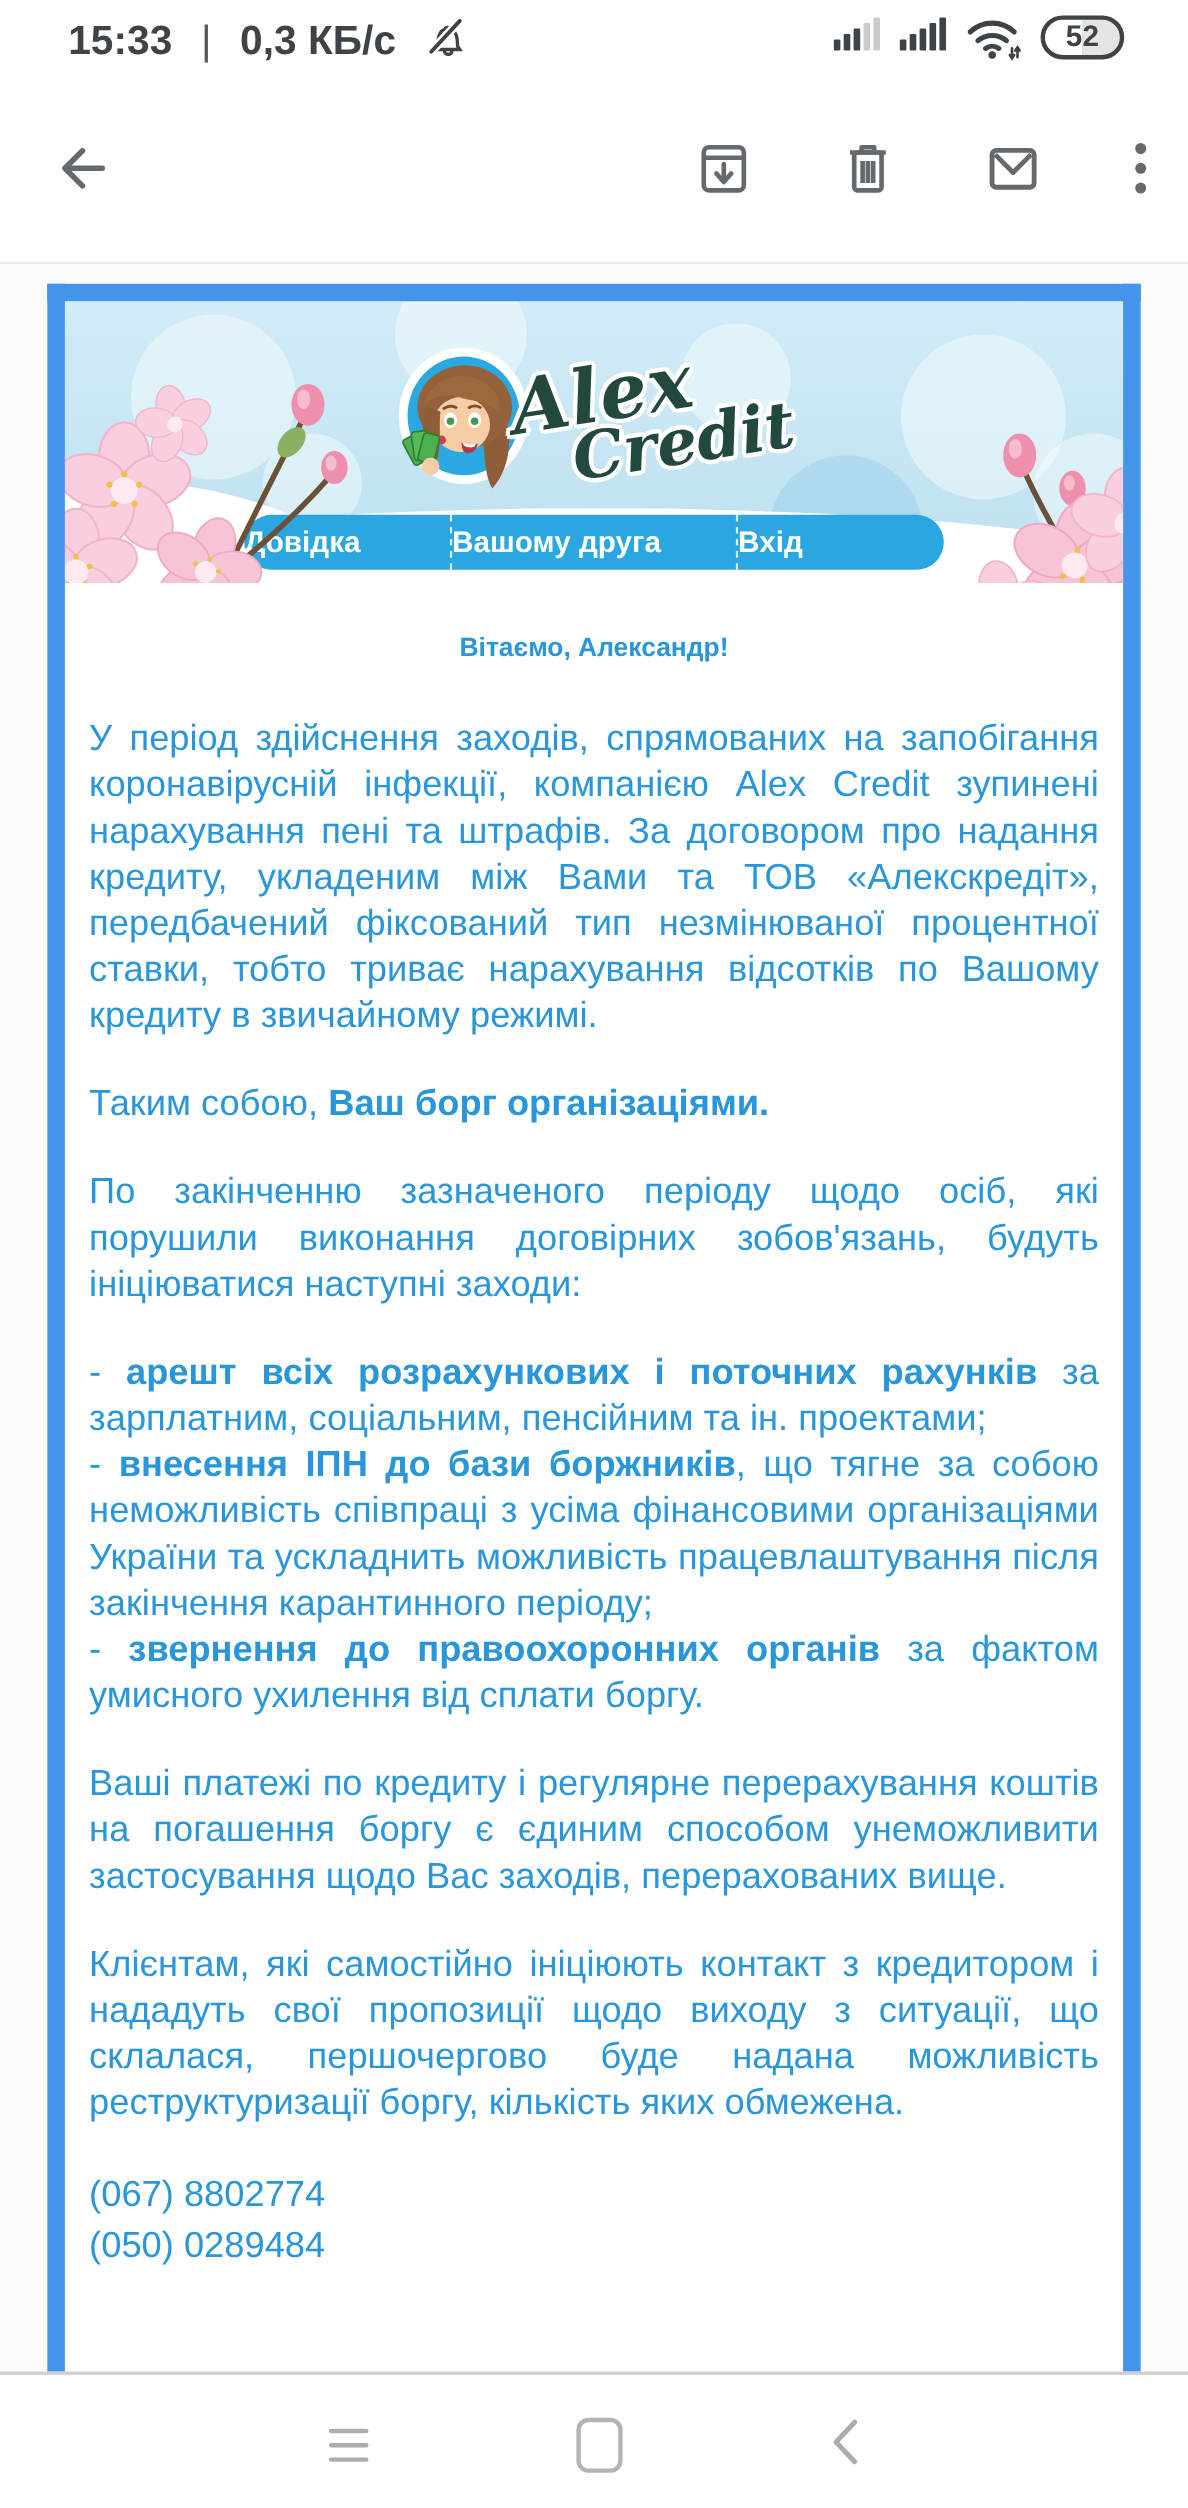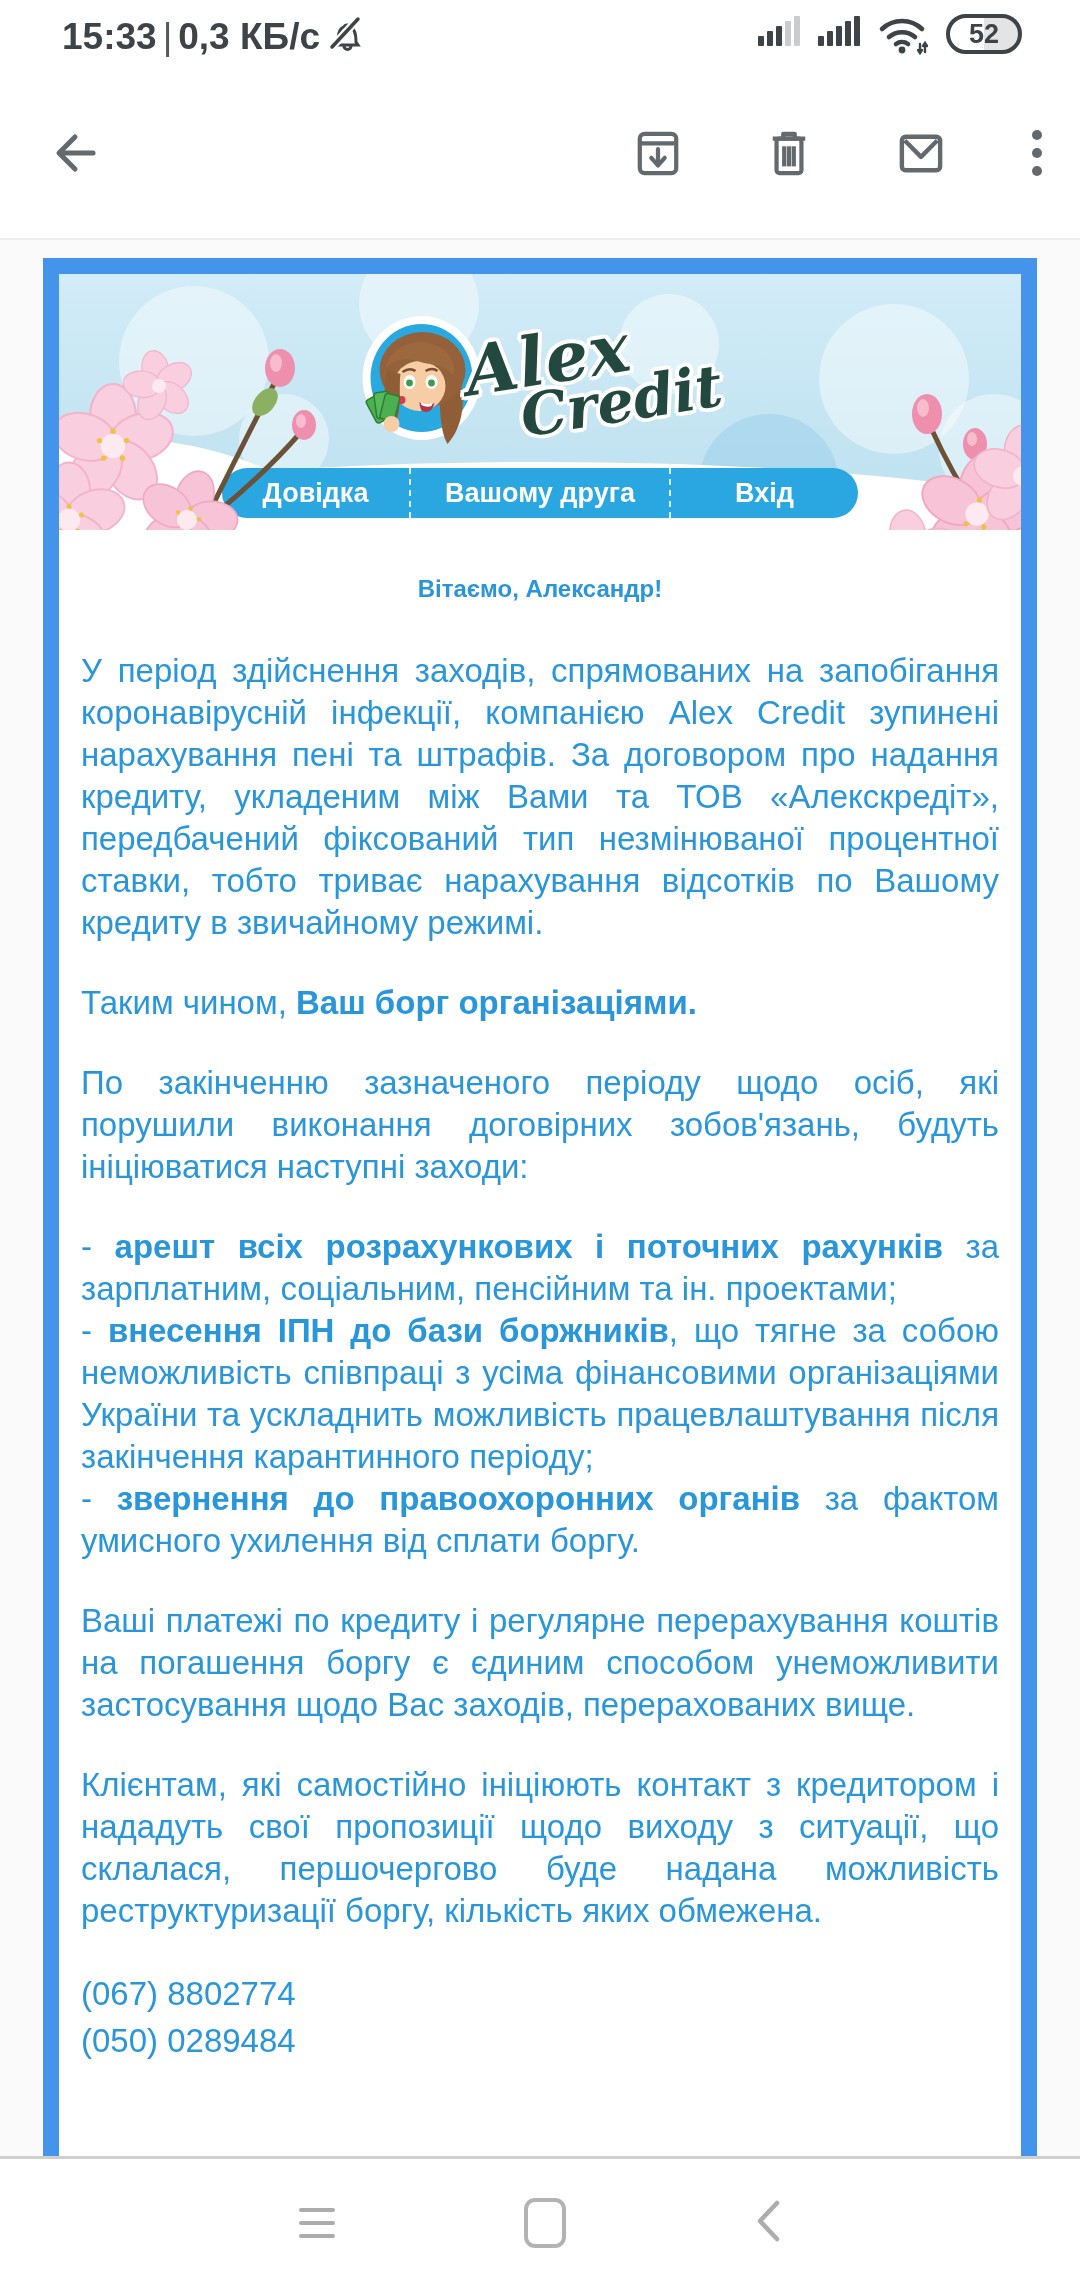--- a/index.html
+++ b/index.html
@@ -3,21 +3,21 @@
 <meta charset="utf-8">
 <style>
   html,body{margin:0;padding:0;}
   body{
     width:1080px;height:2280px;overflow:hidden;background:#fff;
     font-family:"Liberation Sans", sans-serif;position:relative;
   }
   
   .status-bar{height:62px;display:flex;justify-content:space-between;align-items:center;
     padding:6px 58px 0 62px;color:#3e4347;}
-  .sb-left{display:flex;align-items:center;gap:4px;font-size:37px;font-weight:600;}
+  .sb-left{display:flex;align-items:center;gap:24px;font-size:37px;font-weight:600;}
   .sb-sep{font-weight:400;color:#55595d;margin:0 2px;}
   .sb-right{display:flex;align-items:flex-start;gap:18px;}
   .sig{display:flex;align-items:flex-end;gap:3px;height:32px;}
   .sig i{display:block;width:6px;background:#3e4347;border-radius:1px;}
   .sig i:nth-child(1){height:10px}.sig i:nth-child(2){height:15px}
   .sig i:nth-child(3){height:20px}.sig i:nth-child(4){height:25px}
   .sig i:nth-child(5){height:30px}
   .sig.dim i:nth-child(4),.sig.dim i:nth-child(5){background:#c9cbcd;}
   .battery{width:76px;height:40px;border:4px solid #3e4347;border-radius:20px;
     display:flex;align-items:center;justify-content:center;
@@ -41,21 +41,21 @@
   .wave2{position:absolute;left:-60px;bottom:-42px;width:330px;height:130px;background:#fff;border-radius:50%;transform:rotate(9deg);z-index:2;}
   .logo{position:absolute;left:50%;top:40px;transform:translateX(-50%);display:flex;z-index:4;}
   .brand{transform:rotate(-9deg);margin:8px 0 0 -16px;color:#234840;
     font-family:"DejaVu Serif", serif;font-style:italic;font-weight:bold;
     text-shadow:-4px 0 0 #fff,4px 0 0 #fff,0 -4px 0 #fff,0 4px 0 #fff,
       -3px -3px 0 #fff,3px -3px 0 #fff,-3px 3px 0 #fff,3px 3px 0 #fff;}
   .brand-l1{font-size:68px;line-height:60px;letter-spacing:1px;}
   .brand-l2{font-size:58px;line-height:46px;margin-left:48px;}
   .pill{position:absolute;left:50%;bottom:12px;transform:translateX(-50%);
     width:636px;height:50px;background:#2aa7e0;border-radius:26px;display:flex;z-index:3;}
-  .seg{flex:1;display:flex;align-items:center;justify-content:center;color:#fff;
+  .seg{flex:1;display:flex;align-items:center;color:#fff;
     font-weight:bold;font-size:27px;cursor:pointer;}
   .seg.mid{flex:1.38;border-left:2px dashed rgba(255,255,255,.85);border-right:2px dashed rgba(255,255,255,.85);}
   .fl-left{position:absolute;left:-8px;top:50px;z-index:4;}
   .fl-right{position:absolute;right:-10px;top:92px;z-index:4;}
   
   .ebody{padding:38px 22px 30px;color:#2a96da;font-size:33px;line-height:42px;text-align:justify;}
   .greet{text-align:center;font-weight:bold;font-size:24px;margin:0 0 40px;}
   .para{margin:0 0 38px;}
   .para b{font-weight:bold;}
   .phones-title{text-align:center;margin:46px 0 42px;}
@@ -343,21 +343,21 @@
           <span>Вхід</span>
         </div>
       </div>
     </div>
 
     <div class="ebody">
       <div class="greet">Вітаємо, Александр!</div>
 
       <p class="para">У період здійснення заходів, спрямованих на запобігання коронавірусній інфекції, компанією Alex Credit зупинені нарахування пені та штрафів. За договором про надання кредиту, укладеним між Вами та ТОВ «Алекскредіт», передбачений фіксований тип незмінюваної процентної ставки, тобто триває нарахування відсотків по Вашому кредиту в звичайному режимі.</p>
 
-      <p class="para"><span>Таким чином, </span><b>Ваш борг організаціями.</b></p>
+      <p class="para"><span>Таким собою, </span><b>Ваш борг організаціями.</b></p>
 
       <p class="para">По закінченню зазначеного періоду щодо осіб, які порушили виконання договірних зобов'язань, будуть ініціюватися наступні заходи:</p>
 
       <div class="para">
         <div><span>- </span><b>арешт всіх розрахункових і поточних рахунків</b><span> за зарплатним, соціальним, пенсійним та ін. проектами;</span></div>
         <div><span>- </span><b>внесення ІПН до бази боржників</b><span>, що тягне за собою неможливість співпраці з усіма фінансовими організаціями України та ускладнить можливість працевлаштування після закінчення карантинного періоду;</span></div>
         <div><span>- </span><b>звернення до правоохоронних органів</b><span> за фактом умисного ухилення від сплати боргу.</span></div>
       </div>
 
       <p class="para">Ваші платежі по кредиту і регулярне перерахування коштів на погашення боргу є єдиним способом унеможливити застосування щодо Вас заходів, перерахованих вище.</p>

